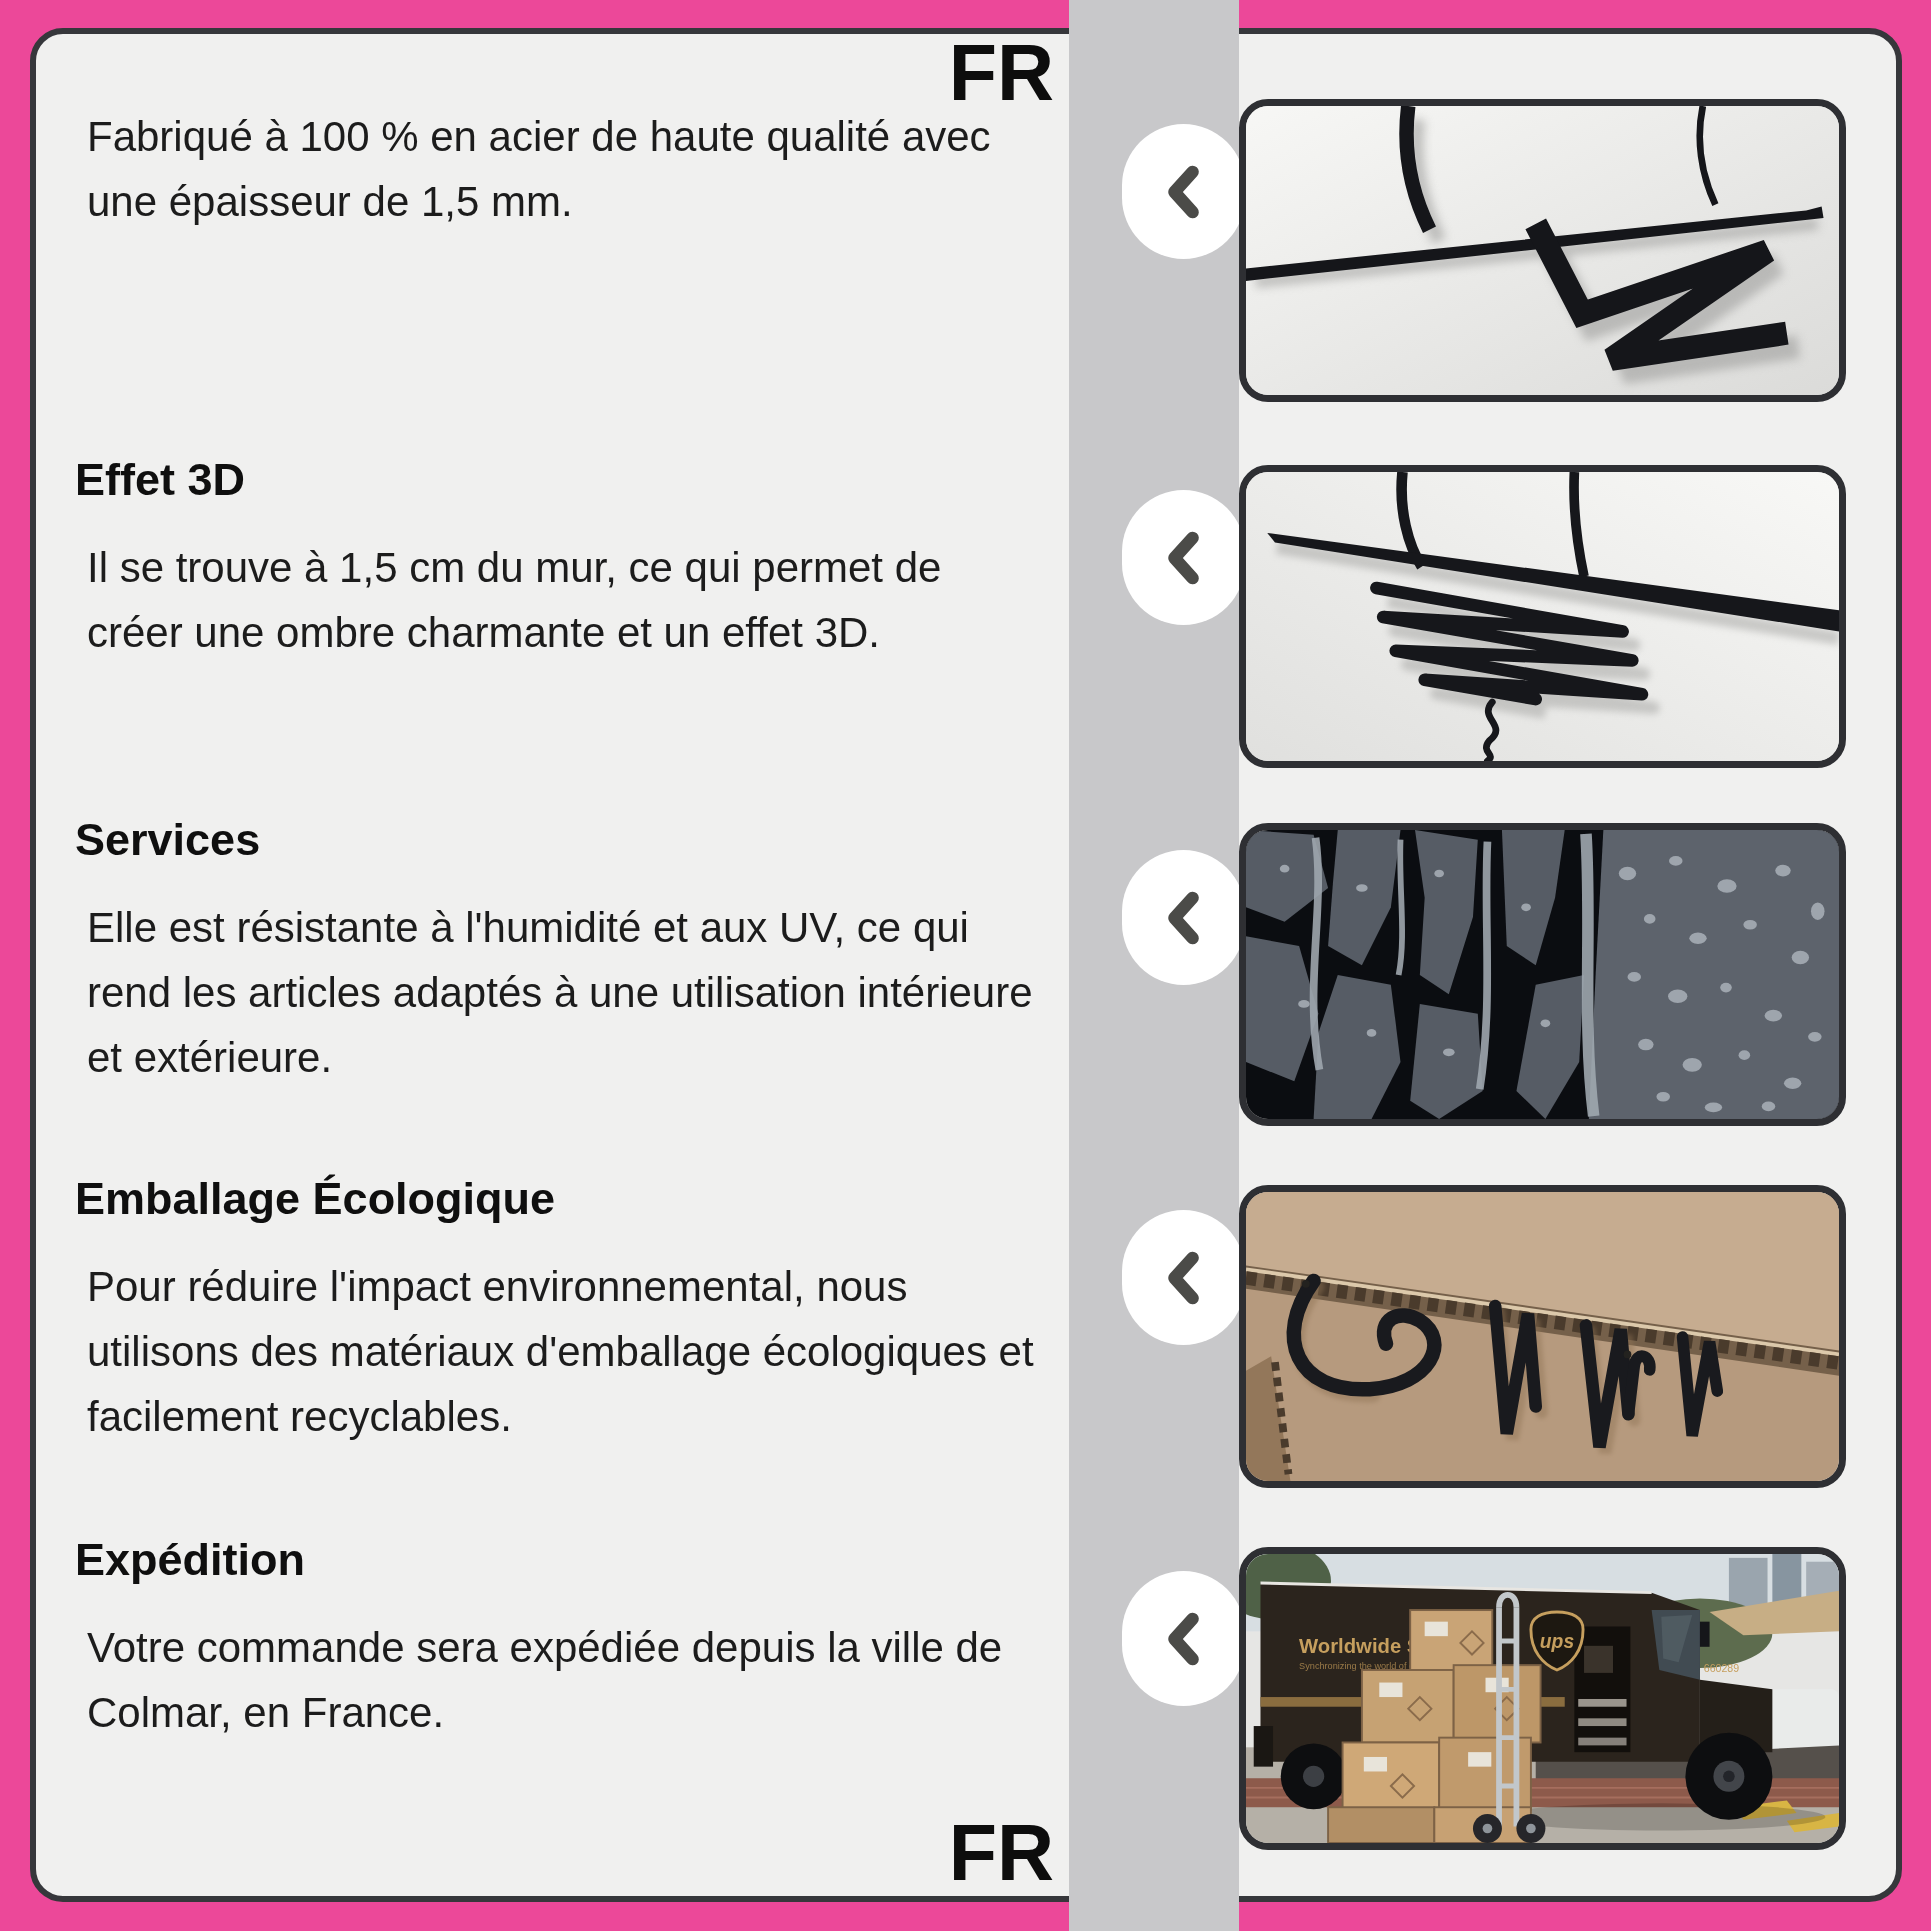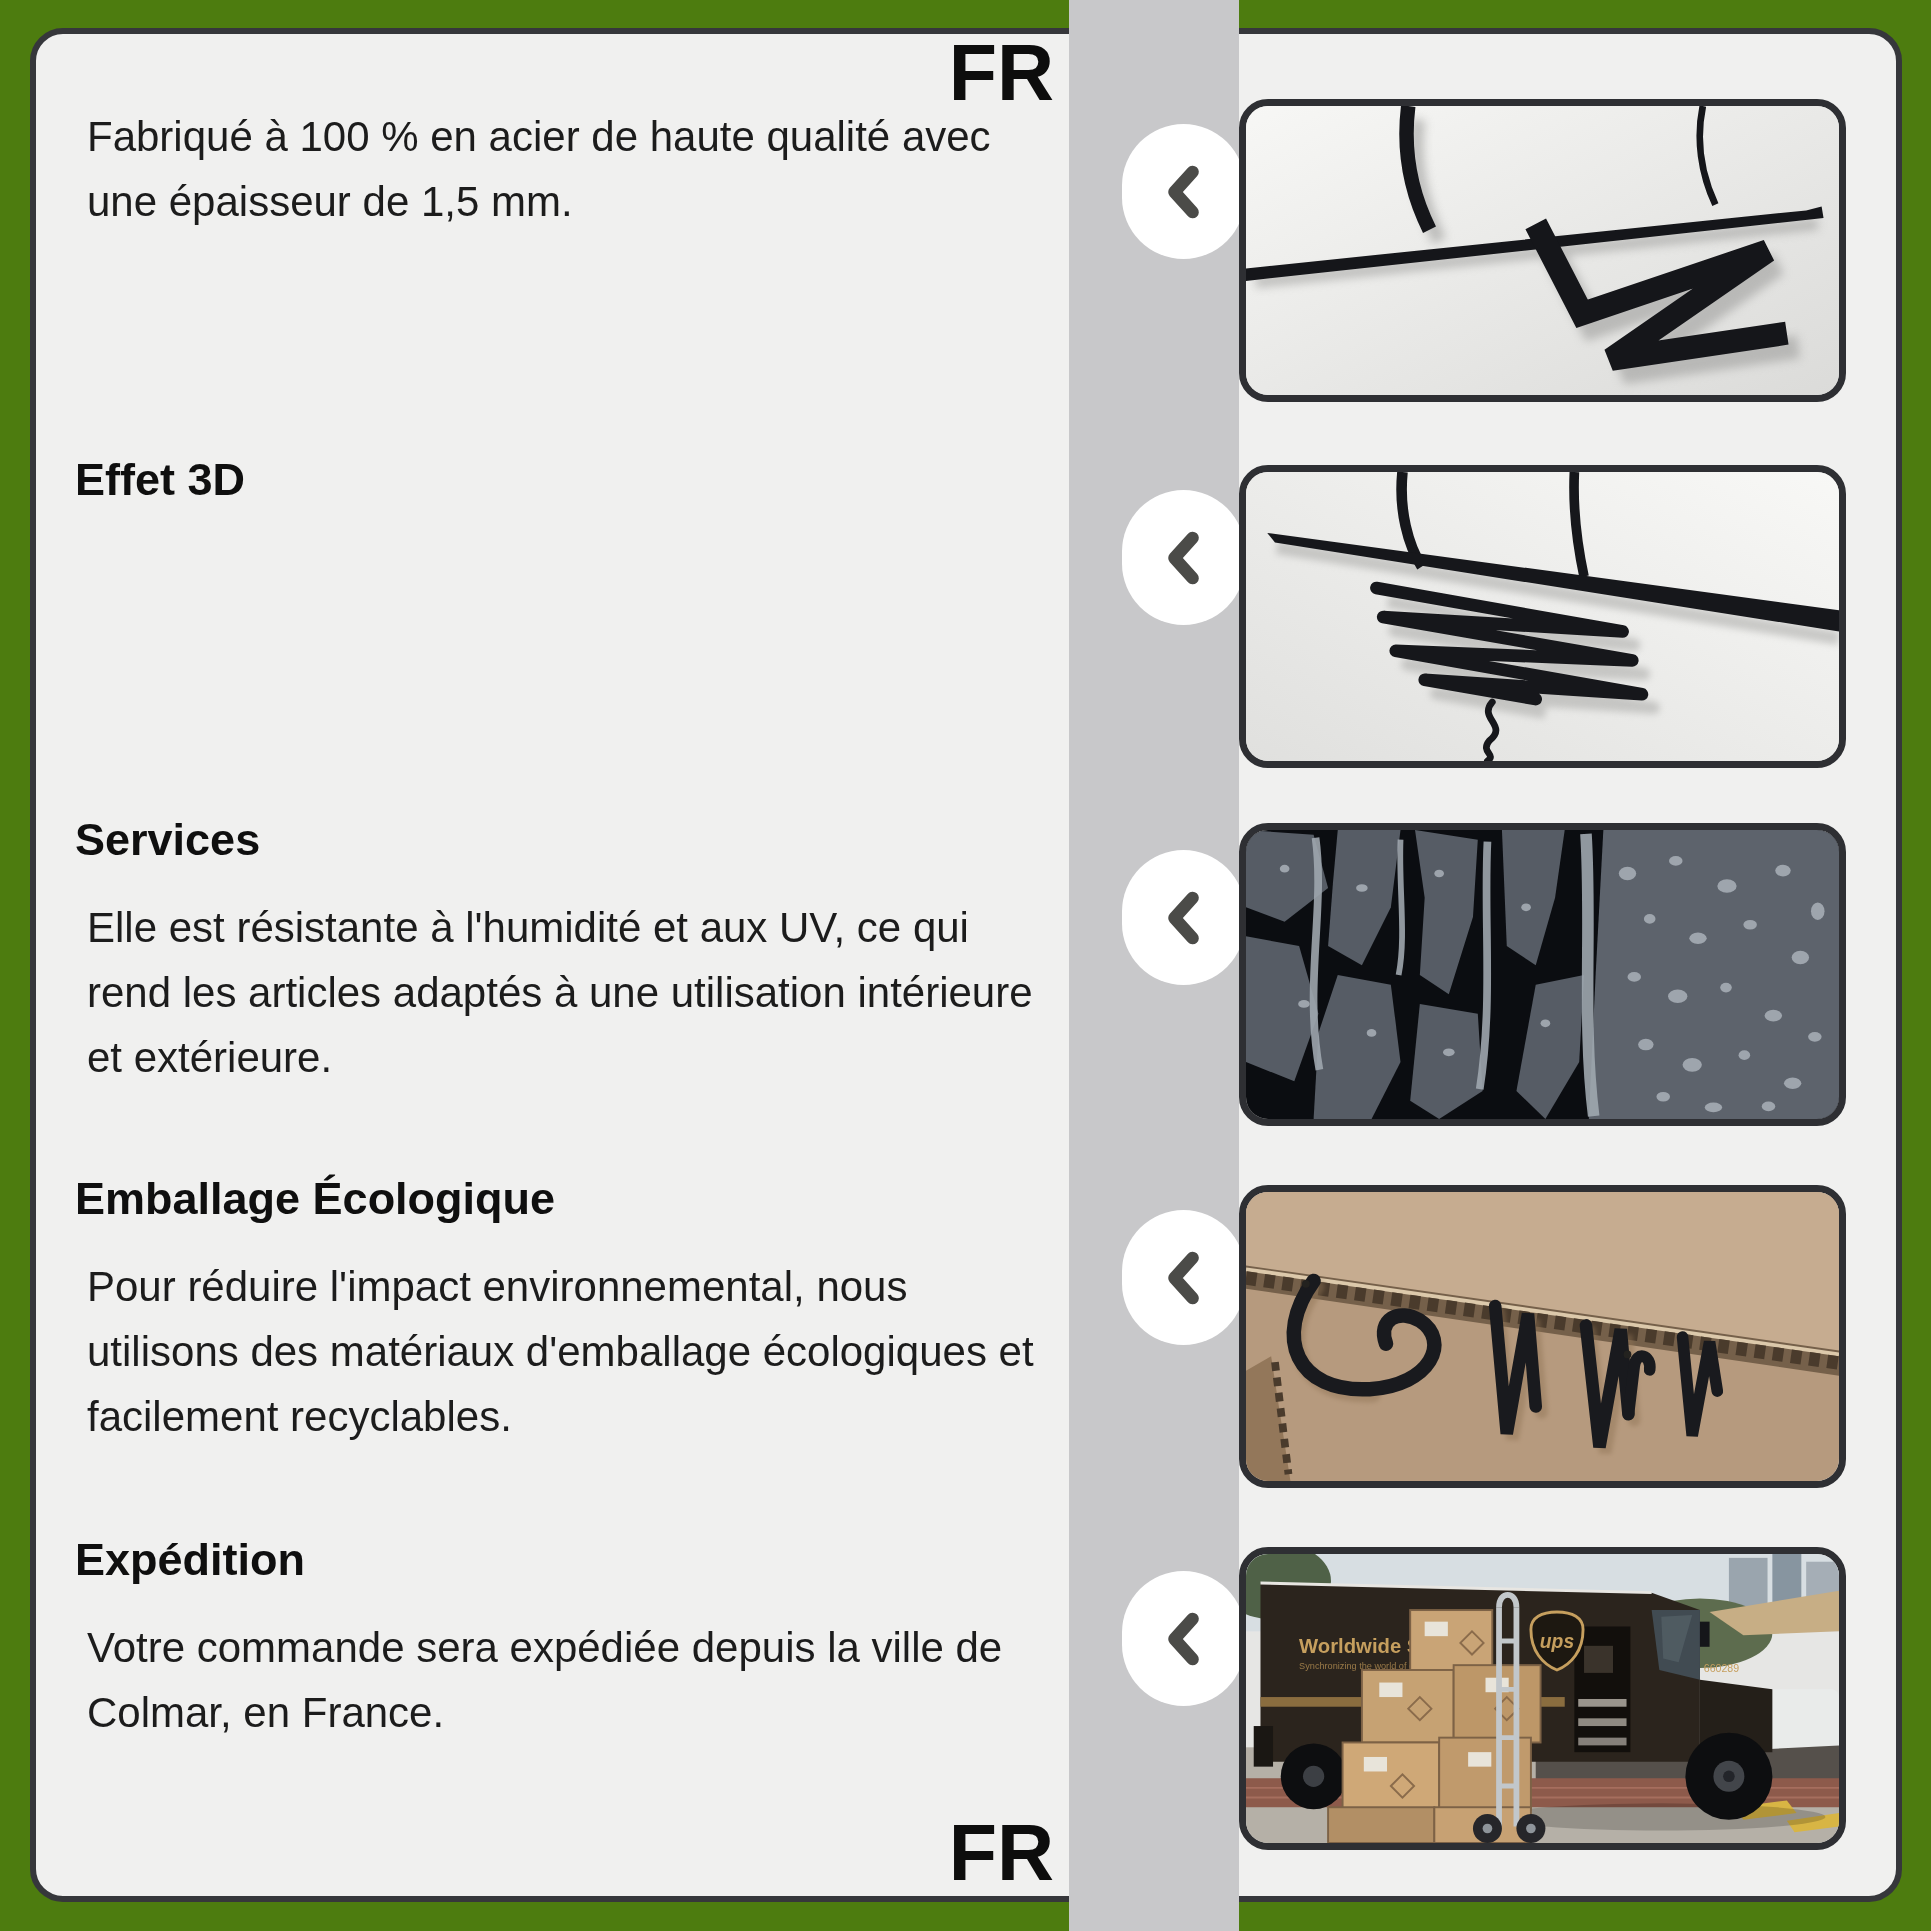--- a/index.html
+++ b/index.html
@@ -1,16 +1,16 @@
 <!DOCTYPE html>
 <html><head>
 <meta charset="utf-8">
 <style>
   html,body{margin:0;padding:0;background:#e9e9eb;}
-  .canvas{position:relative;width:1931px;height:1931px;background:#4d7c0f;
+  .canvas{position:relative;width:1931px;height:1931px;background:#ec4899;
           font-family:"Liberation Sans",sans-serif;overflow:hidden;}
   .card{position:absolute;left:30px;top:28px;width:1860px;height:1862px;
         background:#f0f0ef;border:6.8px solid #36373b;border-radius:33px;box-sizing:content-box;}
   .lang{position:absolute;font-size:79px;font-weight:700;color:#0d0d0d;line-height:1;}
   .lang.top{top:33px;right:877px;}
   .lang.bottom{top:1813px;right:877px;}
   .txt{position:absolute;left:75px;width:979px;color:#1a1a1a;}
   .txt h2{margin:0 0 29px 0;font-size:45px;font-weight:700;color:#0f0f0f;line-height:1.15;}
   .txt p{margin:12px;font-size:42px;line-height:65px;color:#1c1c1c;}
   .s1{top:92px}.s2{top:454px}.s3{top:814px}.s4{top:1173px}.s5{top:1534px}
@@ -31,20 +31,21 @@
 
   <div class="card"></div>
 
   <div class="lang top">FR</div>
 
   <section class="txt s1">
     <p>Fabriqué à 100 % en acier de haute qualité avec une épaisseur de 1,5 mm.</p>
   </section>
   <section class="txt s2">
     <h2>Effet 3D</h2>
+    <p>Il se trouve à 1,5 cm du mur, ce qui permet de créer une ombre charmante et un effet 3D.</p>
   </section>
   <section class="txt s3">
     <h2>Services</h2>
     <p>Elle est résistante à l'humidité et aux UV, ce qui rend les articles adaptés à une utilisation intérieure et extérieure.</p>
   </section>
   <section class="txt s4">
     <h2>Emballage Écologique</h2>
     <p>Pour réduire l'impact environnemental, nous utilisons des matériaux d'emballage écologiques et facilement recyclables.</p>
   </section>
   <section class="txt s5">

